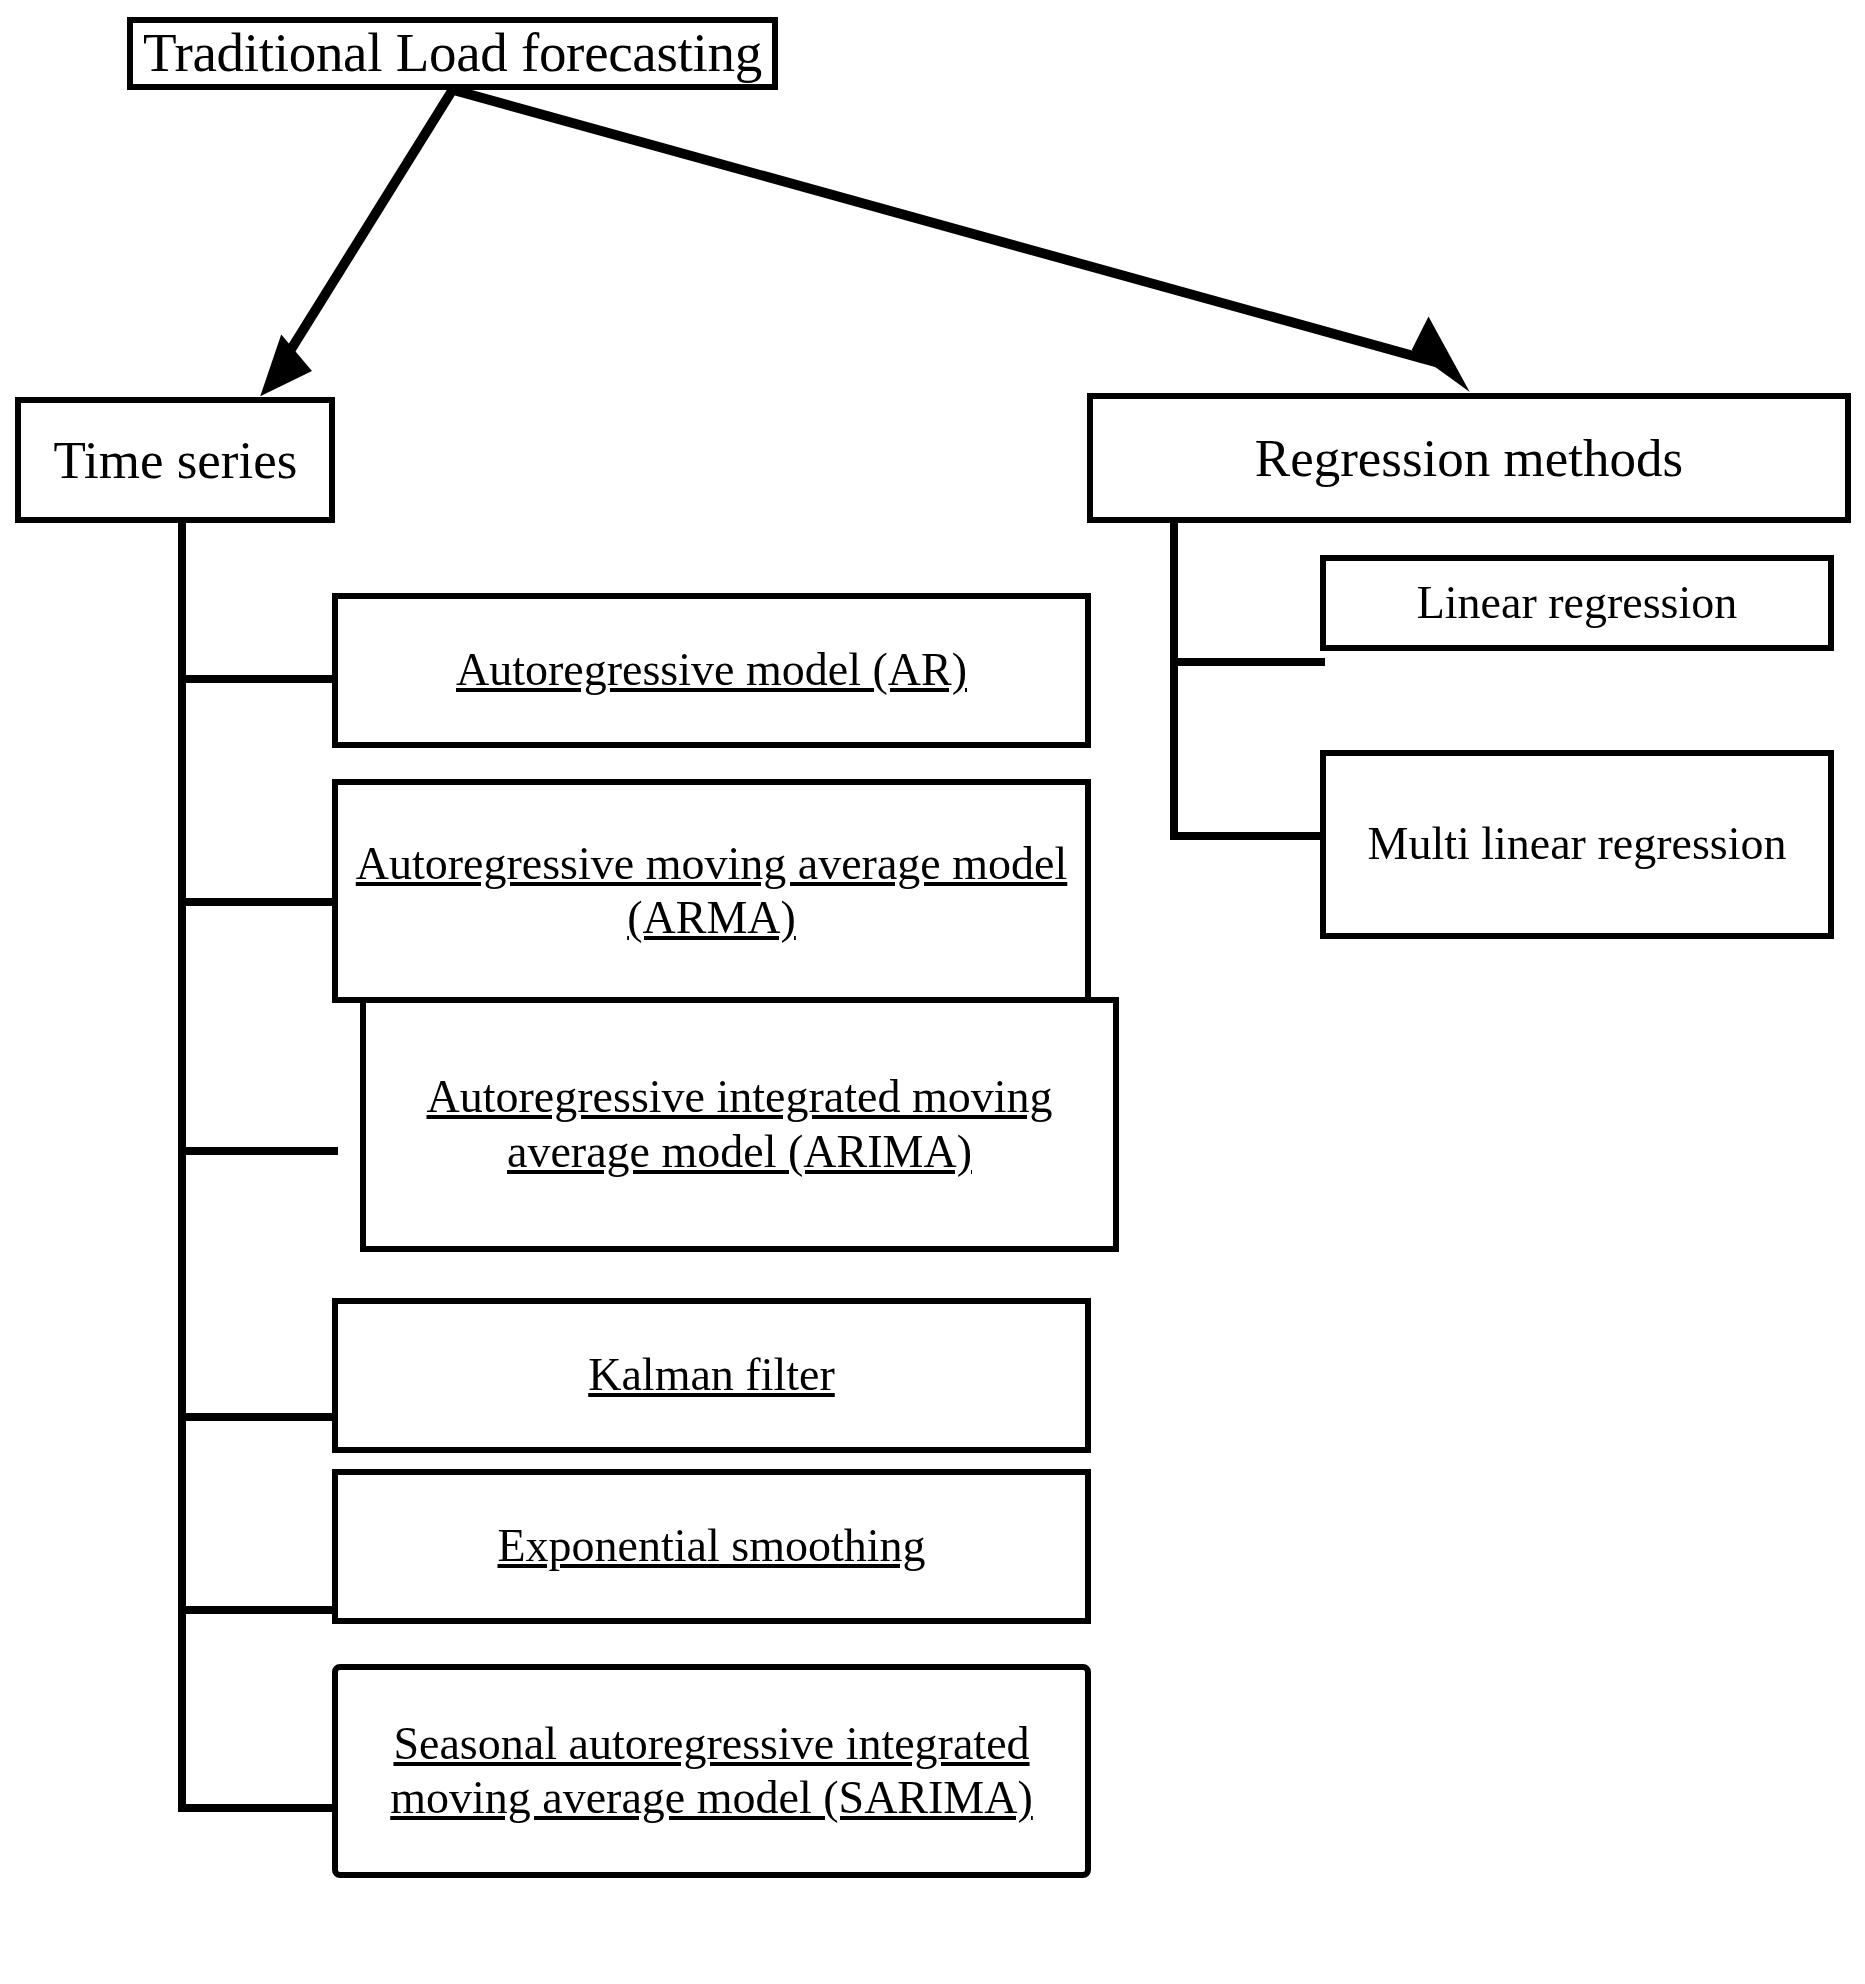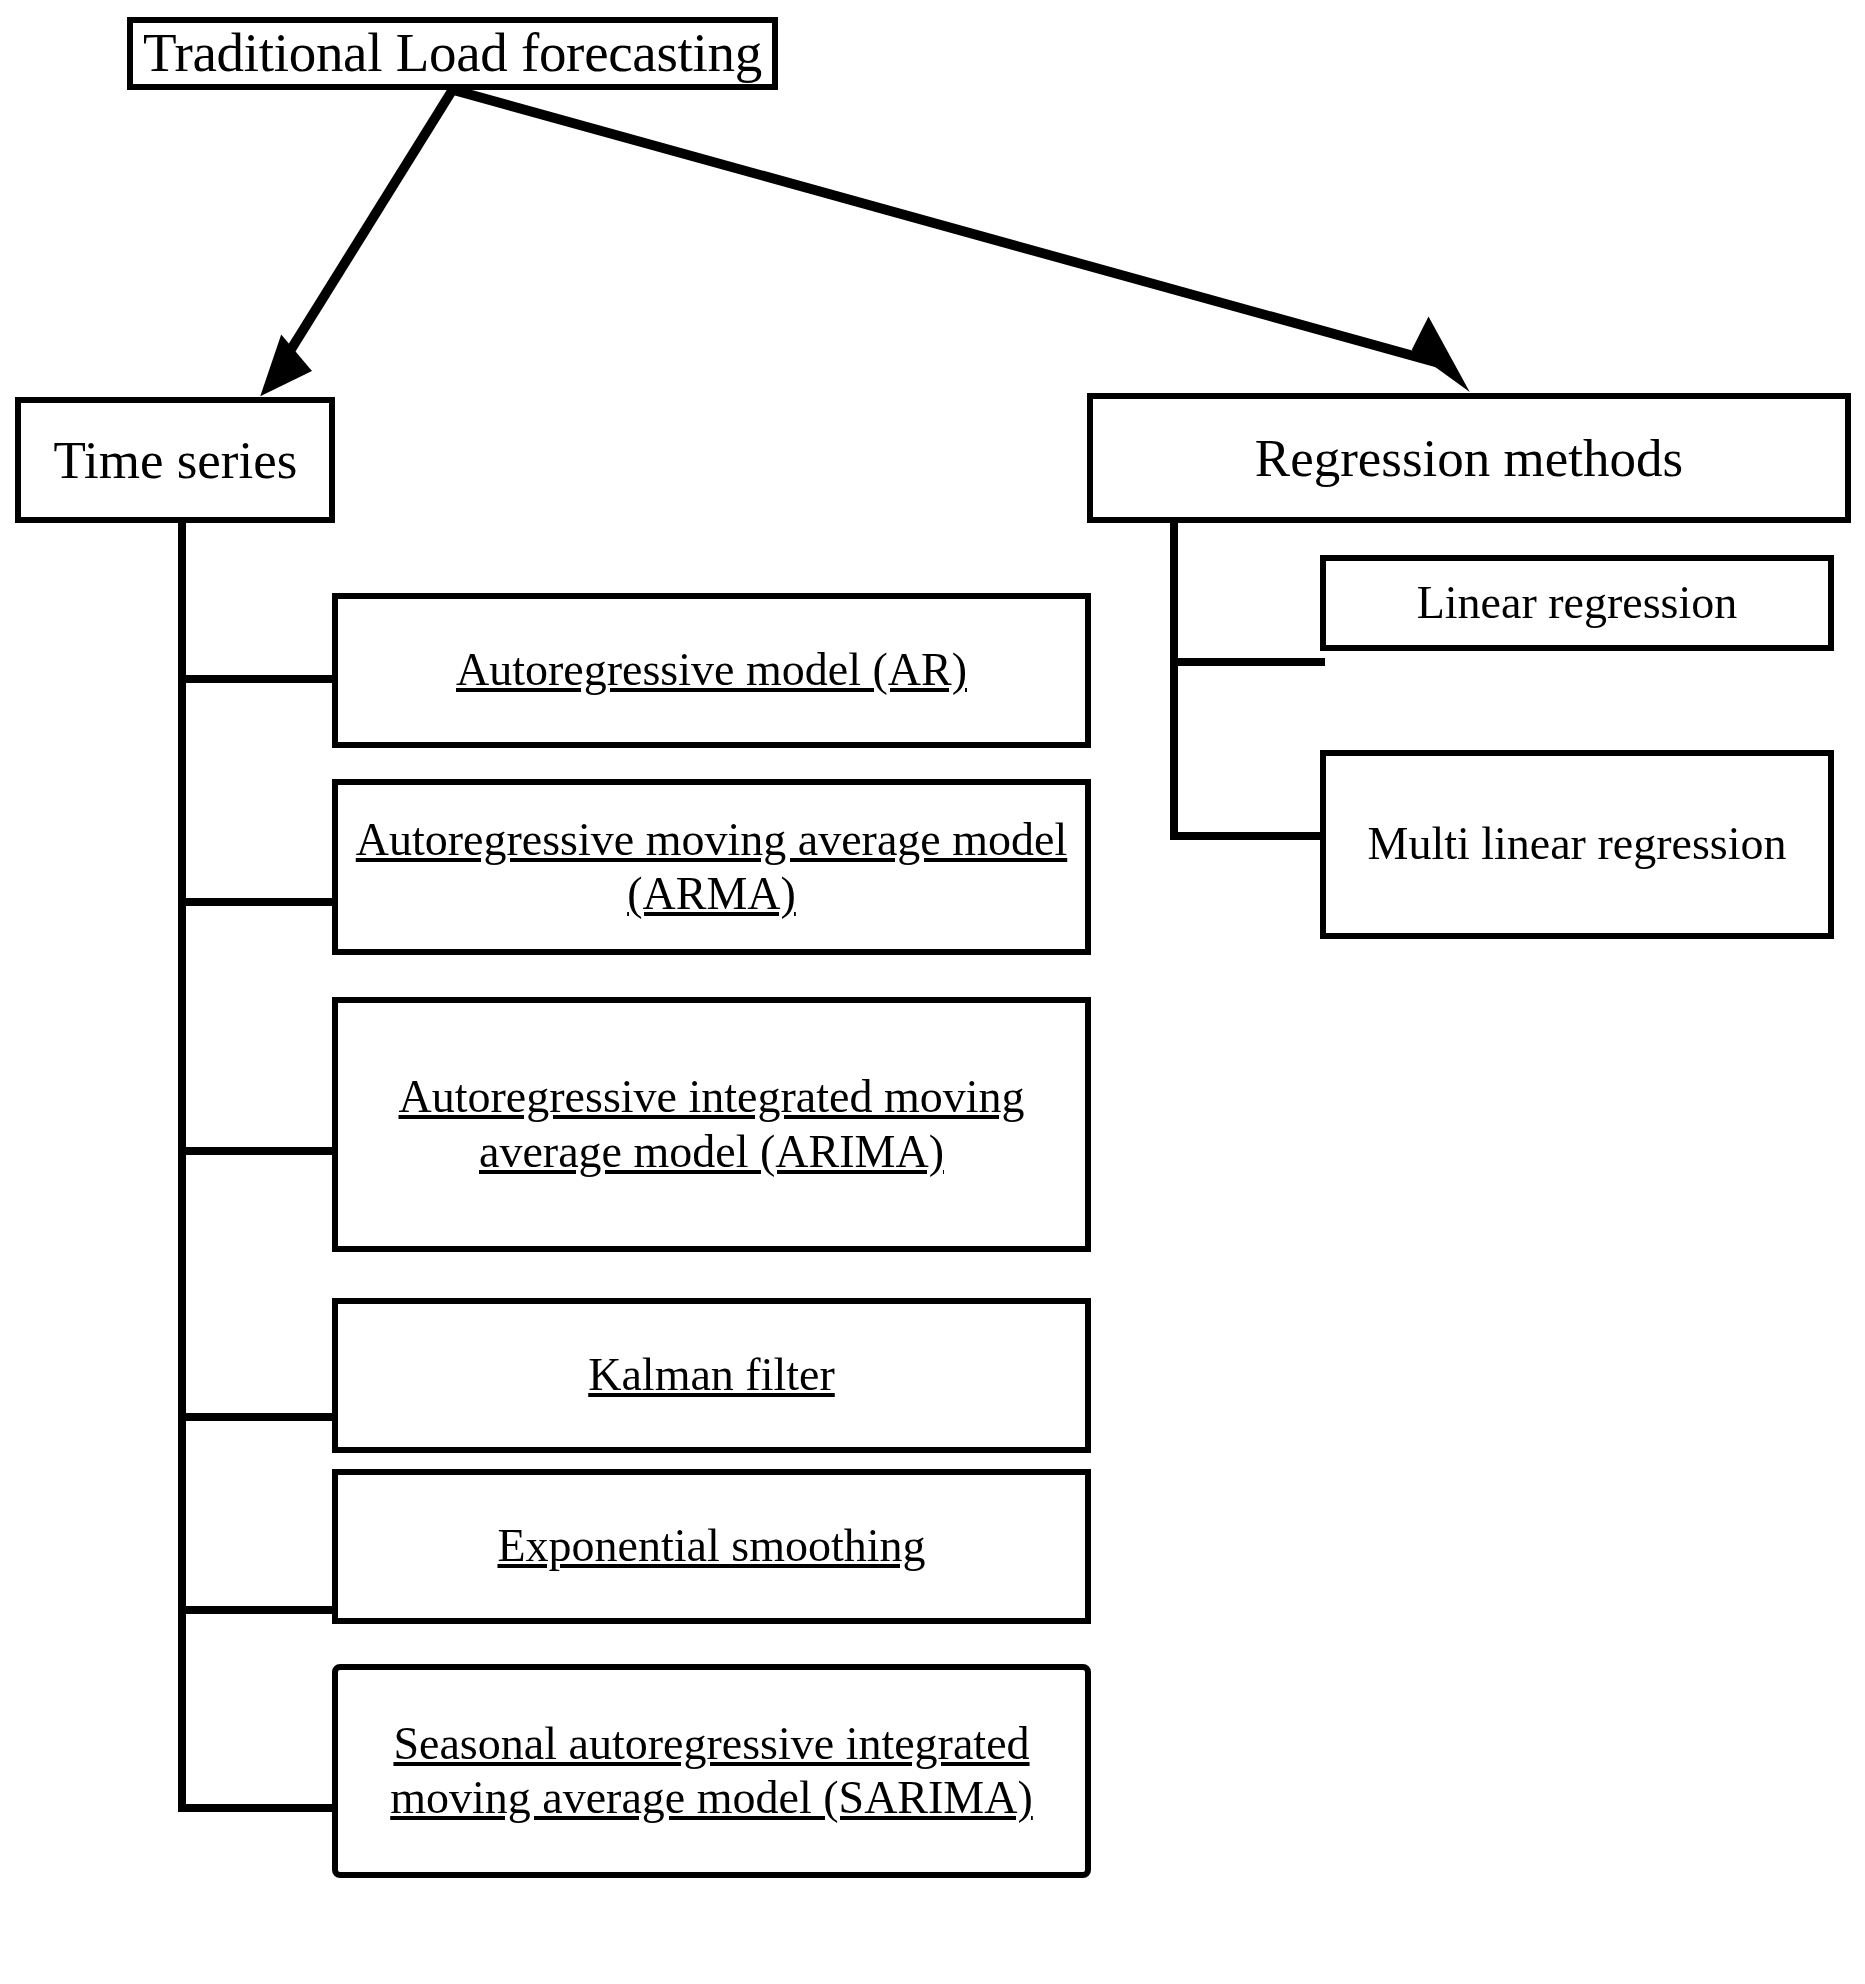--- a/index.html
+++ b/index.html
@@ -19,22 +19,22 @@
     line-height:1.18;
     font-family:"Liberation Serif", serif;
   }
   .node .label{display:block;width:100%;padding:0 9.8px;}
   #node-root{left:127px;top:17px;width:651px;height:73px;font-weight:normal;font-size:55px;letter-spacing:-0.3px;}
   #node-timeseries{left:15.4px;top:397px;width:320px;height:126px;font-size:53px;}
   #node-regression{left:1087px;top:393px;width:764px;height:130px;font-size:53px;}
 
   .lcol{left:332px;width:759px;font-size:46px;text-decoration:underline;}
   #node-ar{top:593px;height:155px;}
-  #node-arma{top:779px;height:176px;justify-content:center;}
-  #node-arima{top:997px;height:255px;}
+  #node-arma{top:779px;height:224px;justify-content:center;}
+  #node-arima{top:997px;height:255px;margin-left:28px;}
   #node-kalman{top:1298px;height:155px;}
   #node-exp{top:1469px;height:155px;}
   #node-sarima{top:1664px;height:214px;border-radius:8px;}
 
   .rcol{left:1320px;width:514px;font-size:46px;}
   #node-linreg{top:555px;height:96px;align-items:center;}
   #node-multilin{top:750px;height:189px;}
 
   
   .ln{position:absolute;background:#000000;}

